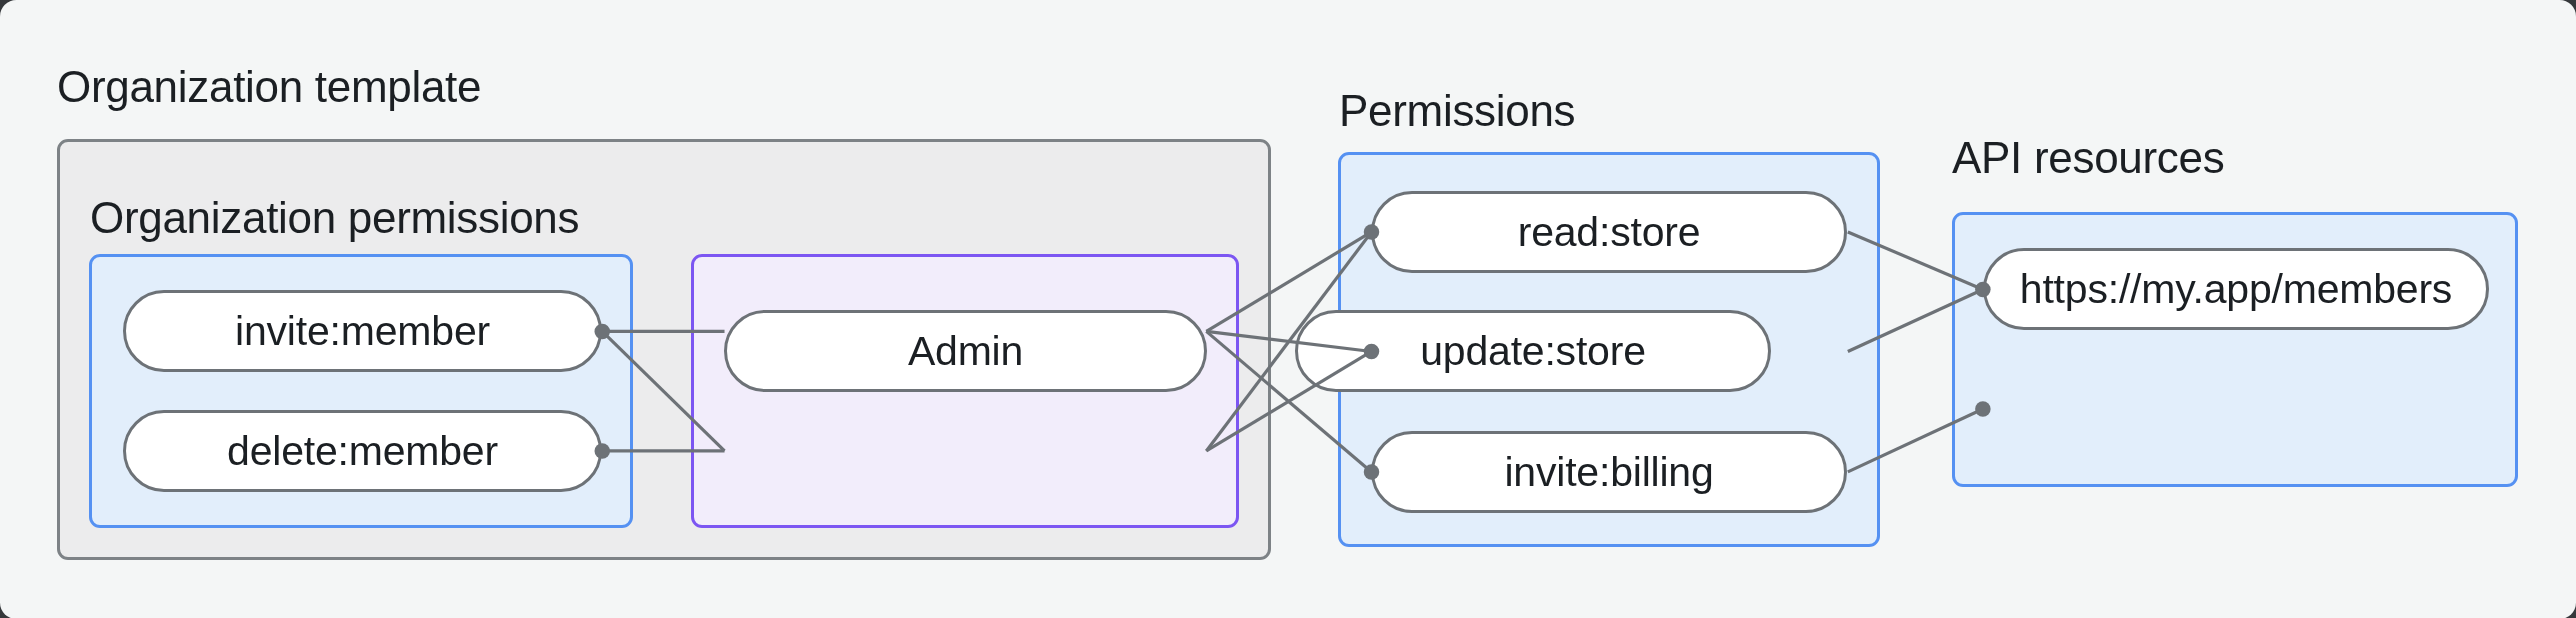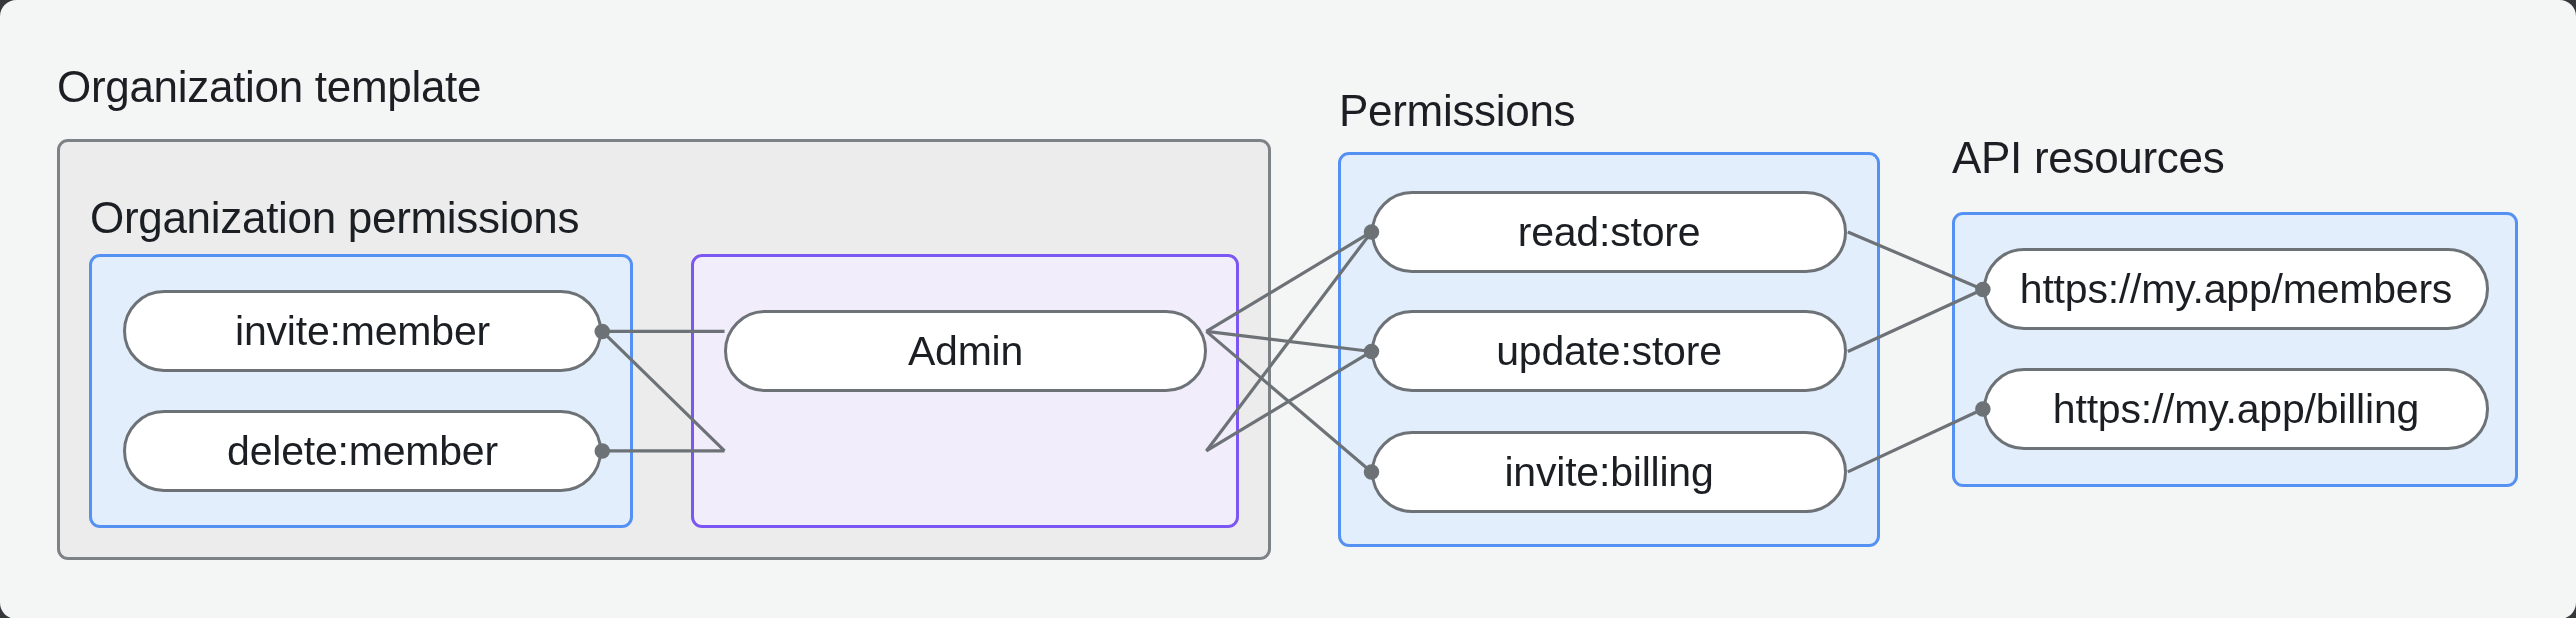--- a/index.html
+++ b/index.html
@@ -60,32 +60,29 @@
     <span>delete:member</span>
   </div>
 
   <div class="node" style="left:724px; top:290px; width:483px;margin-top:20px;">
     <span>Admin</span>
   </div>
 
   <div class="node" style="left:1371px; top:191px; width:476px;">
     <span>read:store</span>
   </div>
-  <div class="node" style="left:1371px; top:310px; width:476px;">
+  <div class="node" style="left:1295px; top:310px; width:476px;">
     <span>update:store</span>
   </div>
   <div class="node" style="left:1371px; top:431px; width:476px;">
     <span>invite:billing</span>
   </div>
 
   <div class="node" style="left:1983px; top:248px; width:506px;">
     <span>https://my.app/members</span>
-  </div>
-  <div class="node" style="left:1983px; top:368px; width:506px;">
-    <span>https://my.app/billing</span>
   </div>
 
   <svg id="edges" width="2576" height="619" viewBox="0 0 2823 678">
       <line x1="660" y1="363" x2="794" y2="363" stroke="#6d7277" stroke-width="3.5"></line>
       <line x1="660" y1="363" x2="794" y2="494" stroke="#6d7277" stroke-width="3.5"></line>
       <line x1="660" y1="494" x2="794" y2="494" stroke="#6d7277" stroke-width="3.5"></line>
       <line x1="1322" y1="363" x2="1503" y2="254" stroke="#6d7277" stroke-width="3.5"></line>
       <line x1="1322" y1="363" x2="1503" y2="385" stroke="#6d7277" stroke-width="3.5"></line>
       <line x1="1322" y1="363" x2="1503" y2="517" stroke="#6d7277" stroke-width="3.5"></line>
       <line x1="1322" y1="494" x2="1503" y2="254" stroke="#6d7277" stroke-width="3.5"></line>

